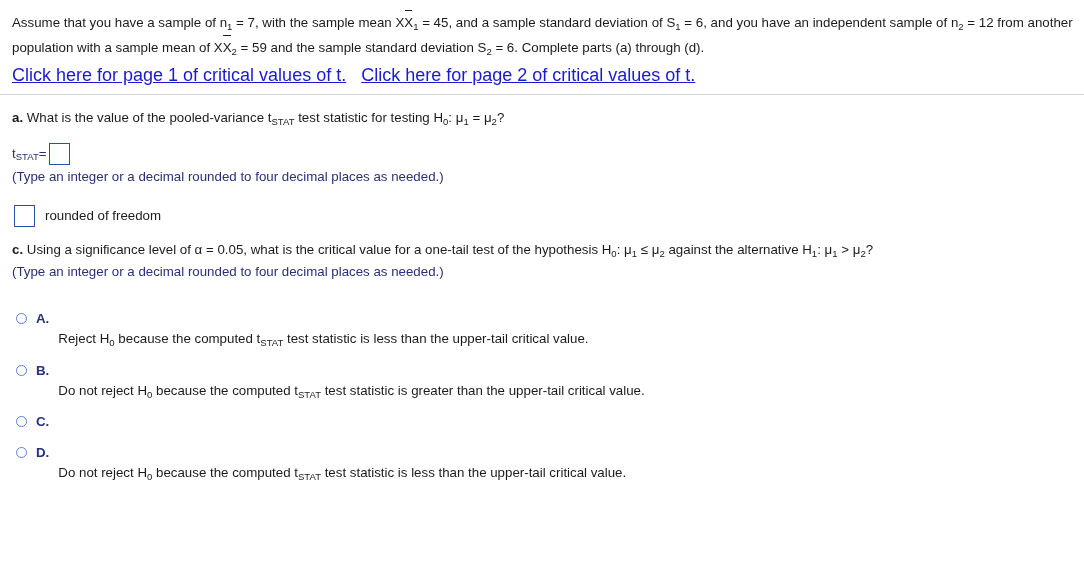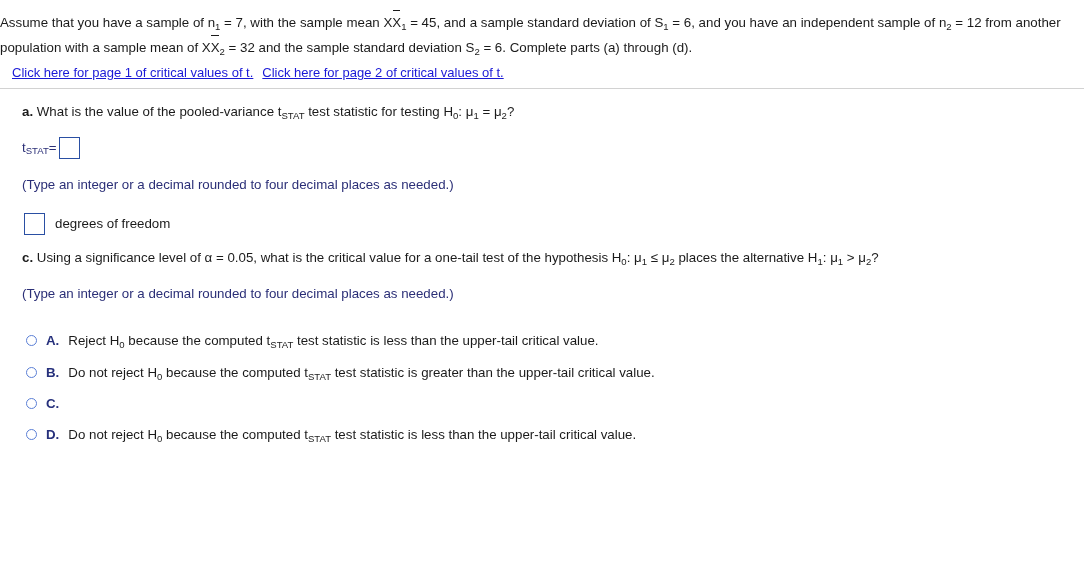--- a/index.html
+++ b/index.html
@@ -15,21 +15,21 @@
     color: #1b1b1b;
     overflow: hidden;
     -webkit-font-smoothing: antialiased;
   }
   .page {
     position: relative;
     width: 1084px;
     height: 568px;
   }
   .stem {
-    padding: 11px 12px 0 0;
+    padding: 11px 12px 0 12px;
     line-height: 1.85;
     color: #1b1b1b;
   }
   .stem .line { white-space: nowrap; }
 
   sub {
     font-size: 0.72em;
     line-height: 0;
     vertical-align: baseline;
     position: relative;
@@ -49,32 +49,32 @@
   }
 
   .links {
     padding: 5px 12px 0 12px;
     white-space: nowrap;
   }
   .link {
     color: #1a19d6;
     text-decoration: underline;
     cursor: pointer;
-    font-size: 13px;
-  }
-  .link + .link { margin-left: 9px; }
+    font-size: 18px;
+  }
+  .link + .link { margin-left: 15px; }
 
   .divider {
     margin-top: 8px;
     border-top: 1px solid #d2d2d2;
     width: 1084px;
   }
 
   .body-area {
-    padding: 0 22px;
+    padding: 0 12px;
   }
   .q {
     margin-top: 13px;
     color: #1b1b1b;
     line-height: 1.5;
   }
   .q b { font-weight: bold; }
 
   .ansrow {
     margin-top: 15px;
@@ -91,21 +91,21 @@
     height: 22px;
     border: 1.6px solid #2a4fa3;
     background: #ffffff;
     box-sizing: border-box;
     vertical-align: middle;
     margin: 0 2px;
     cursor: text;
   }
 
   .hint {
-    margin-top: 17px;
+    margin-top: 3px;
     color: #2b2f77;
     line-height: 1.4;
   }
 
   .dfrow {
     margin-top: 18px;
     display: flex;
     align-items: center;
     color: #1b1b1b;
   }
@@ -131,30 +131,30 @@
     flex: 0 0 auto;
     box-sizing: border-box;
   }
   .optletter {
     font-weight: bold;
     color: #26307c;
     margin-right: 9px;
     flex: 0 0 auto;
   }
   .opttext { color: #1b1b1b; }
-  .nowrap { white-space: nowrap; }
+  .nowrap { white-space: nowrap; margin-top: 20px; }
 </style>
 </head>
 <body>
 
 <div class="page">
 
   <div class="stem">
     <div class="line"><span>Assume that you have a sample of n</span><sub>1</sub><span> = 7, with the sample mean X</span><span class="ovr">X</span><sub>1</sub><span> = 45, and a sample standard deviation of S</span><sub>1</sub><span> = 6, and you have an independent sample of n</span><sub>2</sub><span> = 12 from another</span></div>
-    <div class="line"><span>population with a sample mean of X</span><span class="ovr">X</span><sub>2</sub><span> = 32 and the sample standard deviation S</span><sub>2</sub><span> = 6. Complete parts (a) through (d).</span></div>
+    <div class="line"><span>population with a sample mean of X</span><span class="ovr">X</span><sub>2</sub><span> = 59 and the sample standard deviation S</span><sub>2</sub><span> = 6. Complete parts (a) through (d).</span></div>
   </div>
 
   <div class="links">
     <span class="link">Click here for page 1 of critical values of t.</span><span class="link">Click here for page 2 of critical values of t.</span>
   </div>
 
   <div class="divider"></div>
 
   <div class="body-area">
 
@@ -165,24 +165,24 @@
         <sub>STAT</sub>
         <span> =</span>
         <span class="inbox"></span>
       </div>
 
     <div class="hint">(Type an integer or a decimal rounded to four decimal places as needed.)</div>
 
 
     <div class="dfrow">
         <span class="inbox"></span>
-        <span>degrees of freedom</span>
-      </div>
-
-    <div class="q"><b>c.</b> <span>Using a significance level of α = 0.05, what is the critical value for a one-tail test of the hypothesis H</span><sub>0</sub><span>: μ</span><sub>1</sub><span> ≤  μ</span><sub>2</sub><span> places the alternative H</span><sub>1</sub><span>: μ</span><sub>1</sub><span> &gt; μ</span><sub>2</sub><span>?</span></div>
+        <span>rounded of freedom</span>
+      </div>
+
+    <div class="q"><b>c.</b> <span>Using a significance level of α = 0.05, what is the critical value for a one-tail test of the hypothesis H</span><sub>0</sub><span>: μ</span><sub>1</sub><span> ≤  μ</span><sub>2</sub><span> against the alternative H</span><sub>1</sub><span>: μ</span><sub>1</sub><span> &gt; μ</span><sub>2</sub><span>?</span></div>
 
 
     <div class="hint">(Type an integer or a decimal rounded to four decimal places as needed.)</div>
 
 
     <div class="options">
 
       <div class="opt">
         <span class="radio"></span>
         <span class="optletter">A.</span>

